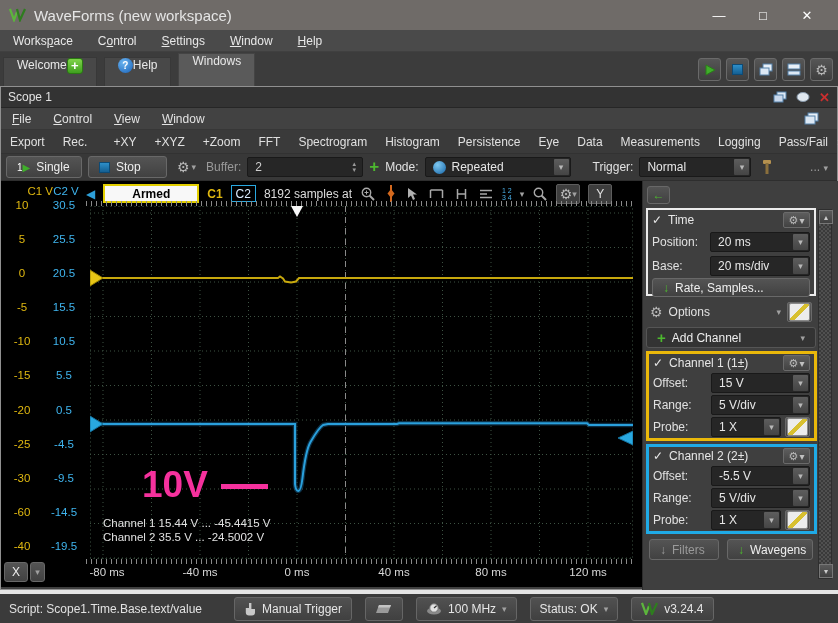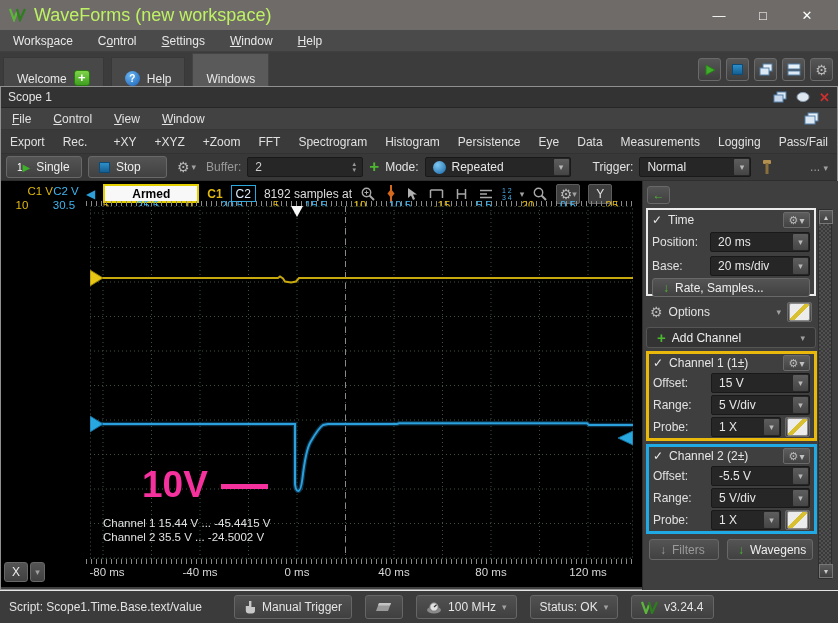--- a/index.html
+++ b/index.html
@@ -4,30 +4,30 @@
 <style>
   *{box-sizing:border-box;margin:0;padding:0}
   body{background:#242424;font-family:"Liberation Sans",sans-serif}
   #app{position:relative;width:838px;height:623px;background:#3c3c3c;color:#e2e2e2;font-size:12px;overflow:hidden;cursor:default}
   .abs{position:absolute}
   .flex{display:flex;align-items:center}
   u{text-decoration:underline}
 
   
   .titlebar{left:0;top:0;width:838px;height:30px;background:#6f6b68;display:flex;align-items:center;gap:8px;padding:0 9px}
-  .titlebar .title{color:#bef264;font-size:18px}
+  .titlebar .title{color:#e5e5e5;font-size:15px}
   .winbtns{margin-left:auto;display:flex;gap:0}
   .winbtn{width:44px;height:30px;display:flex;align-items:center;justify-content:center;color:#fff;font-size:13px}
 
   
   .menubar{left:0;top:30px;width:838px;height:22px;background:#4a4a4a;border-bottom:1px solid #404040;display:flex;align-items:center;gap:25px;padding:0 13px;color:#e8e8e8}
 
   
   .tabbar{left:0;top:52px;width:838px;height:34px;background:#3c3c3c;display:flex;align-items:flex-end}
-  .tab{height:29px;display:flex;align-items:flex-end;gap:7px;padding:0 13px;background:#484848;border:1px solid #383838;border-bottom:none;margin-right:7px;color:#e8e8e8}
+  .tab{height:29px;display:flex;align-items:flex-start;padding:0 13px;background:#484848;border:1px solid #383838;border-bottom:none;margin-right:7px;color:#e8e8e8}
   .tab.active{background:#5a5a5a;height:33px;border-color:#444}
   .plusbox{width:16px;height:16px;background:linear-gradient(#7fd44a,#3f9f1f);border:1px solid #2a7a12;border-radius:3px;color:#fff;font-weight:bold;font-size:13px;line-height:13px;text-align:center}
   .qcircle{width:15px;height:15px;border-radius:50%;background:radial-gradient(circle at 35% 30%,#6ab4f0,#1861b8);color:#fff;font-size:10px;font-weight:bold;display:flex;align-items:center;justify-content:center}
   .tabbtns{margin-left:auto;display:flex;gap:5px;padding:0 5px 5px 0}
   .sqbtn{width:23px;height:23px;background:linear-gradient(#565656,#3e3e3e);border:1px solid #6a6a6a;border-radius:3px;display:flex;align-items:center;justify-content:center}
   .gearglyph{color:#b8b8b8;font-size:14px;line-height:1}
 
   
   .scopewin{left:0;top:86px;width:838px;height:504px;background:#3f3f3f;border:1px solid #909090}
   .scopetitle{left:0;top:0;width:836px;height:21px;background:#333;display:flex;align-items:center;padding:0 7px;gap:6px;border-bottom:1px solid #262626}
@@ -68,21 +68,21 @@
   .prow{display:flex;align-items:center;height:24px;padding:0 4px;gap:4px}
   .plabel{width:54px;color:#e0e0e0}
   .notepad{width:21px;height:18px;background:#ececec;border:1px solid #8a8a8a;border-radius:2px;background-image:linear-gradient(135deg,transparent 42%,#d8c030 42%,#d8c030 58%,transparent 58%)}
   .npbtn{width:25px;height:20px;background:linear-gradient(#5d5d5d,#424242);border:1px solid #6a6a6a;border-radius:2px;display:flex;align-items:center;justify-content:center}
   .greenarrow{color:#4db82f;font-weight:bold}
   .grayarrow{color:#9a9a9a;font-weight:bold}
   .scrolltrack{background:conic-gradient(#505050 0 25%,#3a3a3a 0 50%,#505050 0 75%,#3a3a3a 0) 0 0/4px 4px;border:1px solid #2e2e2e}
   .scrollbtn{position:absolute;left:0;width:14px;height:14px;background:linear-gradient(#5a5a5a,#404040);border:1px solid #777;display:flex;align-items:center;justify-content:center;color:#ccc;font-size:8px}
 
   
-  .statusbar{left:0;top:590px;width:838px;height:33px;background:#3b3b3b;border-top:1px solid #e5e5e5;display:flex;align-items:center;gap:13px;padding:0 9px}
+  .statusbar{left:0;top:590px;width:838px;height:33px;background:#3b3b3b;border-top:4px solid #e5e5e5;display:flex;align-items:center;gap:13px;padding:0 9px}
   .sbtn{background:linear-gradient(#515151,#404040);border:1px solid #666;border-radius:3px;height:22px;display:inline-flex;align-items:center;gap:6px;padding:11px 9px;color:#e6e6e6;white-space:nowrap}
   .tinycaret{color:#a0a0a0;font-size:9px}
 </style>
 </head>
 <body>
 
 <div id="app">
 
   <div class="abs titlebar">
     <svg width="17" height="14" viewBox="0 0 17 14">
@@ -273,21 +273,21 @@
             <span class="gearglyph">⚙</span>
             <span class="tinycaret">▾</span>
           </div>
         <div class="boxicon">
             <span>Y</span>
           </div>
       </div>
 
       <div class="abs ruler" style="left:85px;top:20px;width:547px;height:5px"></div>
 
-      <div class="abs" style="left:0;top:18px;width:84px;height:353px;display:flex;flex-direction:row;justify-content:space-between;padding:0">
+      <div class="abs" style="left:0;top:18px;width:84px;height:353px;display:flex;flex-direction:column;justify-content:space-between;padding:0">
         <div class="axisrow">
             <span class="axc1">10</span>
             <span class="axc2">30.5</span>
           </div>
         <div class="axisrow">
             <span class="axc1">5</span>
             <span class="axc2">25.5</span>
           </div>
         <div class="axisrow">
             <span class="axc1">0</span>

